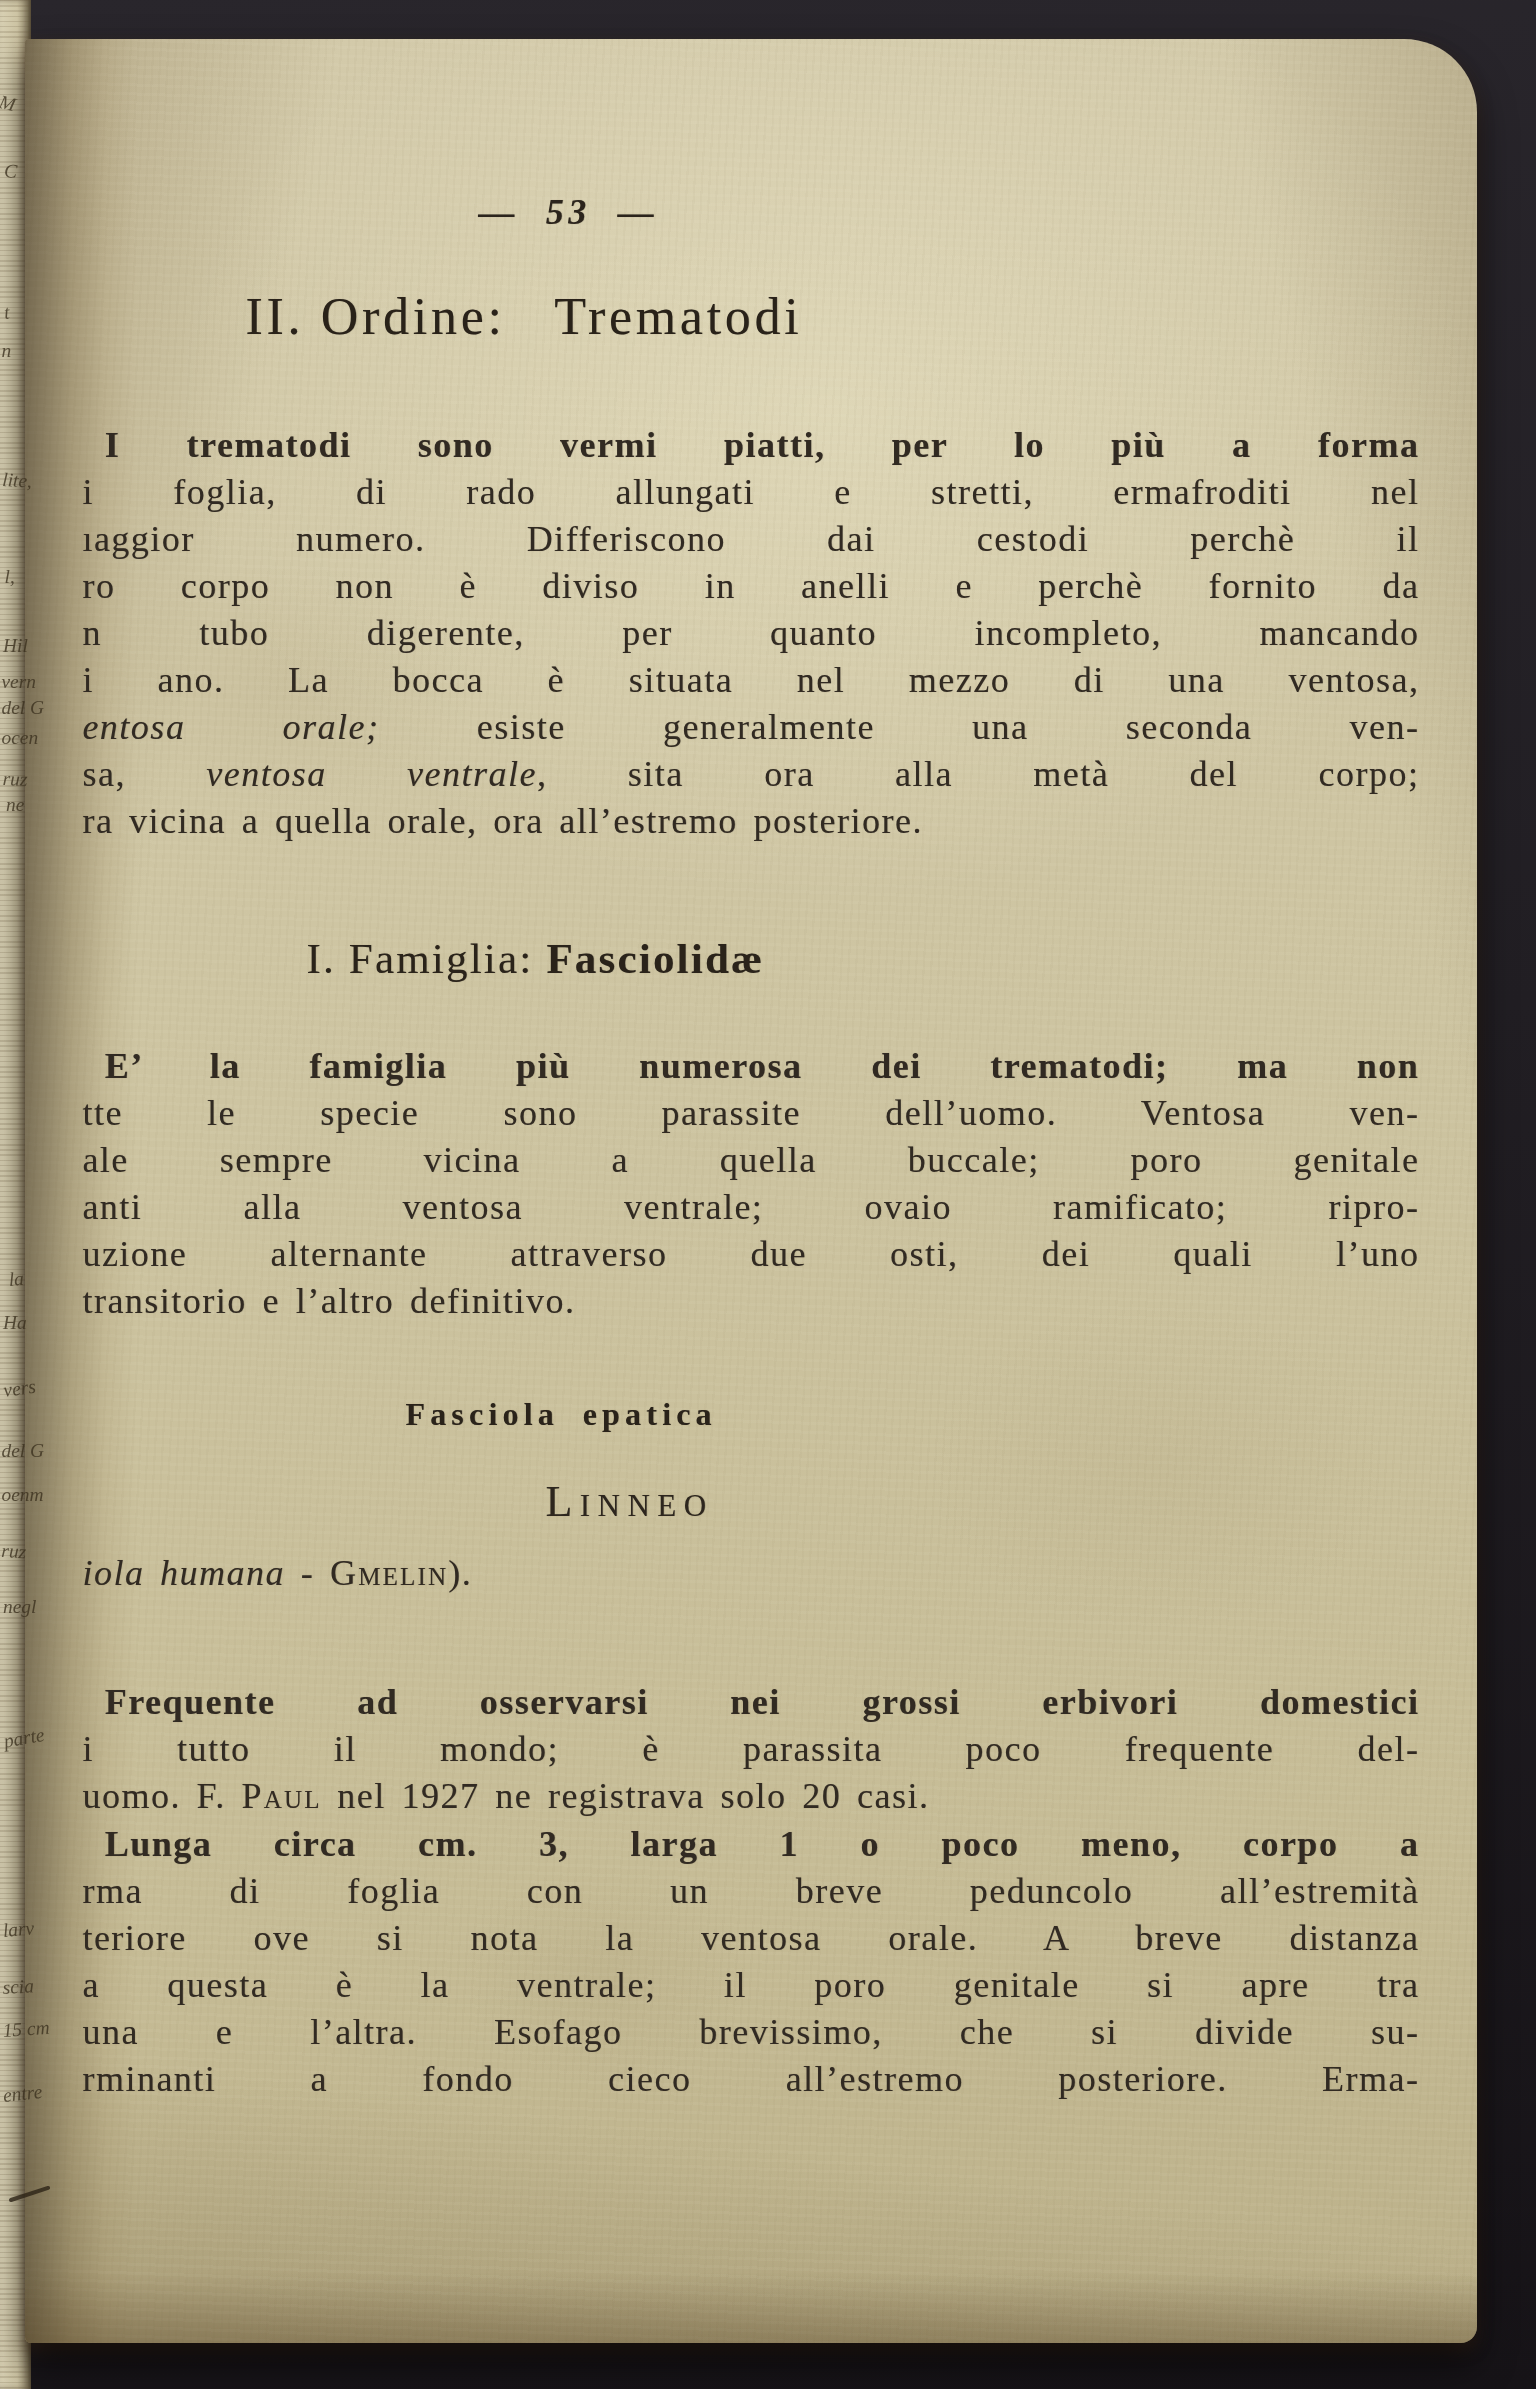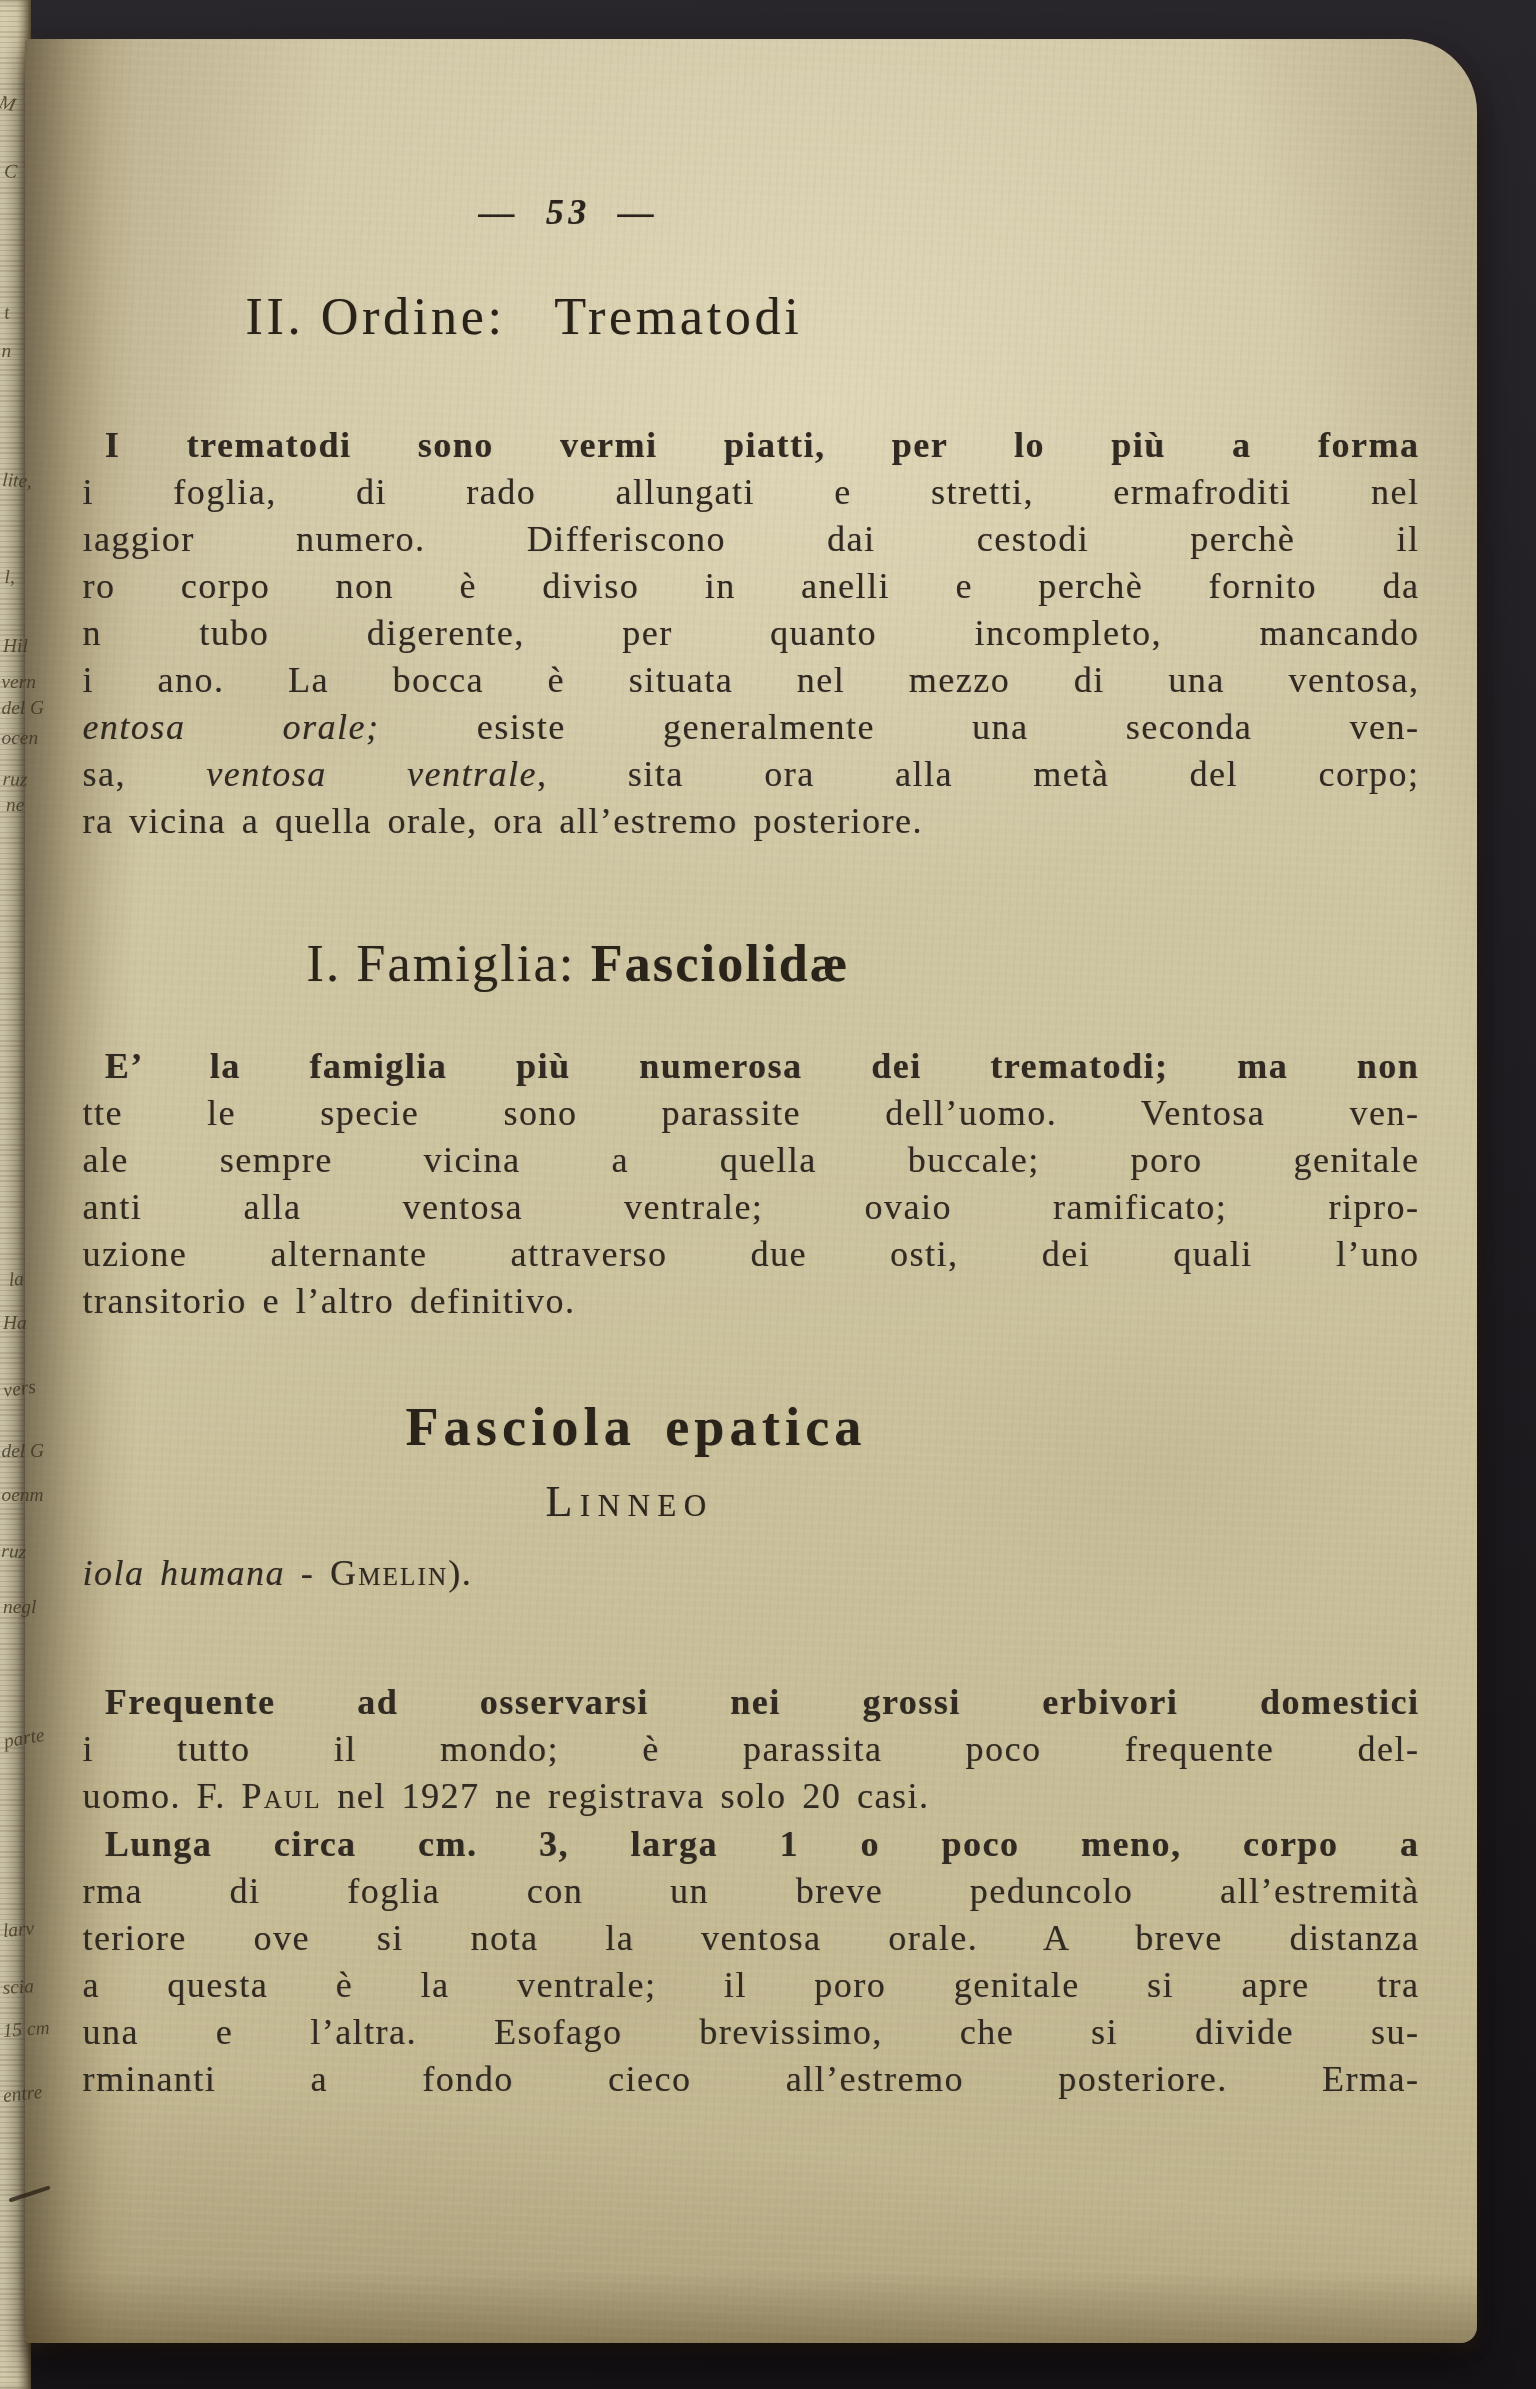--- a/index.html
+++ b/index.html
@@ -46,24 +46,24 @@
   .line.first{padding-left:22.4px;font-weight:bold;}
   .line.endline{text-align-last:left;}
   #syn .line{line-height:51px;height:51px;}
   .it{font-style:italic;}
   .sc{font-variant:small-caps;letter-spacing:2.2px;}
   .pageno{position:absolute;top:152px;left:396px;font-size:36px;font-weight:700;
     letter-spacing:4.5px;word-spacing:13.4px;color:#2b241c;font-style:italic;}
   .title{position:absolute;top:248px;left:163px;font-size:52px;letter-spacing:3.7px;
     color:#292219;white-space:nowrap;}
   .title .emph{font-weight:400;margin-left:32px;}
-  .famiglia{position:absolute;top:895px;left:224px;font-size:52px;letter-spacing:2.2px;
+  .famiglia{position:absolute;top:895px;left:224px;font-size:43px;letter-spacing:2.2px;
     color:#2a231a;white-space:nowrap;}
   .famiglia .emph{font-weight:700;}
-  .fasciola{position:absolute;top:1357px;left:323px;font-size:54px;font-weight:700;
+  .fasciola{position:absolute;top:1357px;left:323px;font-size:32px;font-weight:700;
     letter-spacing:5.2px;word-spacing:10.5px;color:#2a231a;white-space:nowrap;}
   .linneo{position:absolute;top:1437px;left:463px;font-size:44px;
     font-variant:small-caps;letter-spacing:7.5px;color:#2d261e;white-space:nowrap;}
   
   .frag{position:absolute;color:rgba(58,47,30,.78);font-size:19.4px;font-style:italic;
     transform-origin:left top;white-space:nowrap;}
   .stroke-mark{position:absolute;left:7.5px;top:2192px;width:43px;height:3.7px;
     background:rgba(42,33,20,.78);border-radius:2.2px;transform:rotate(-18deg);}
 </style>
 </head>

